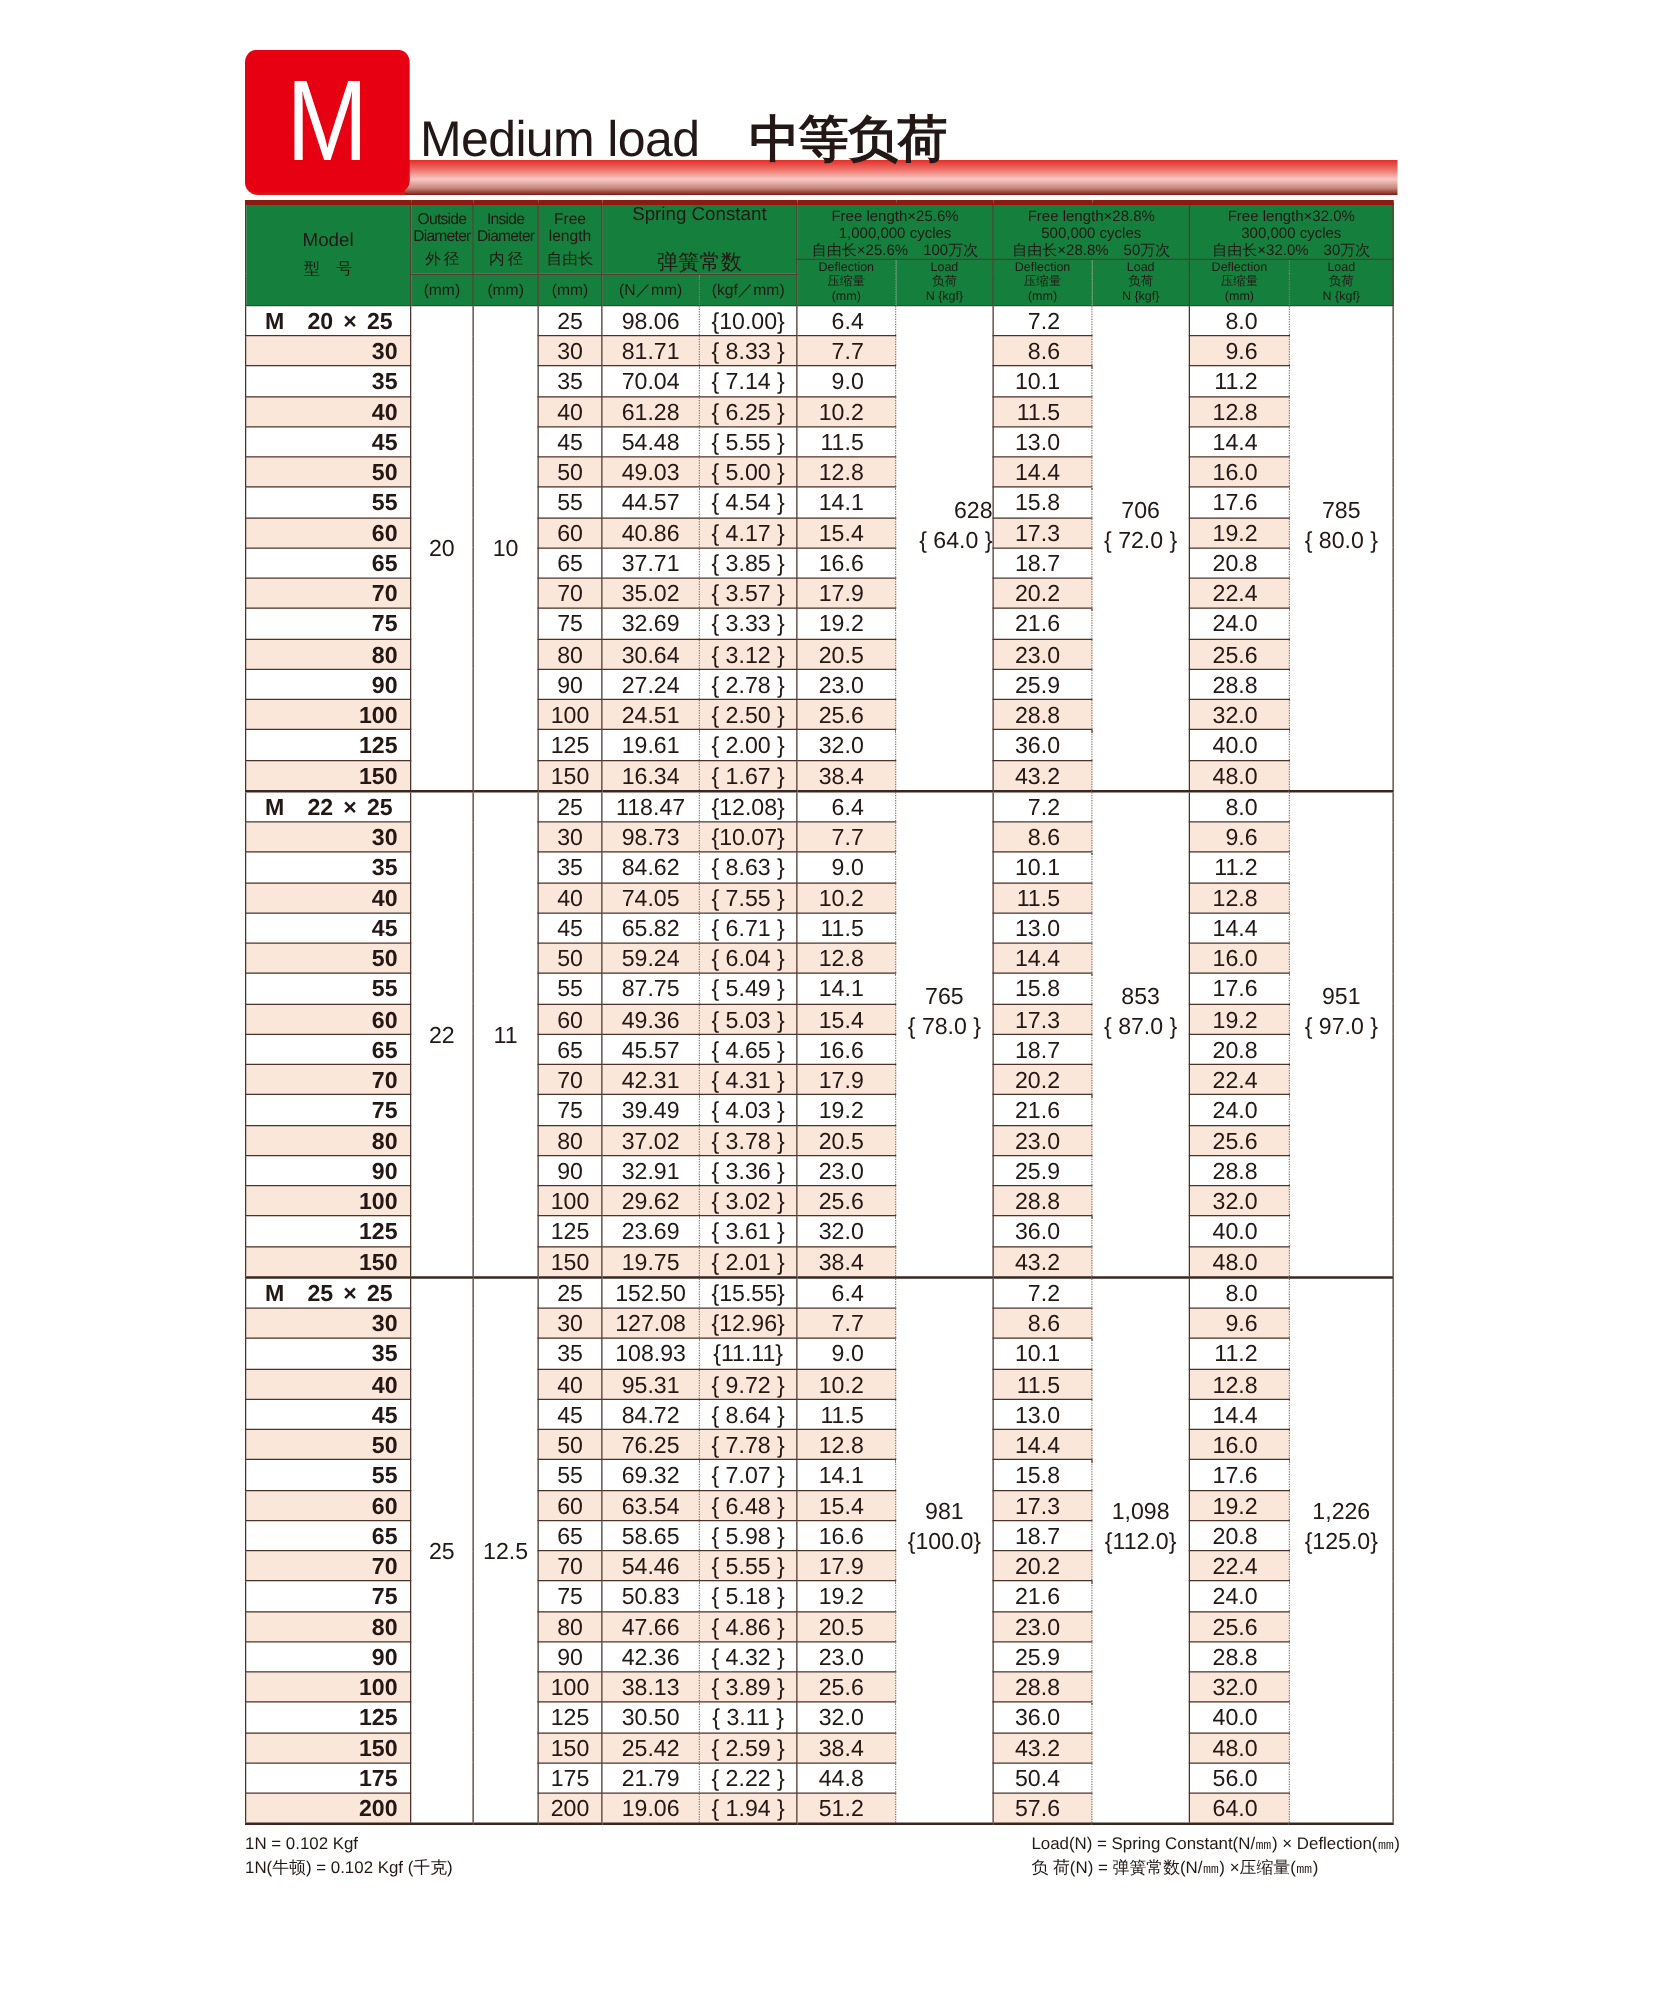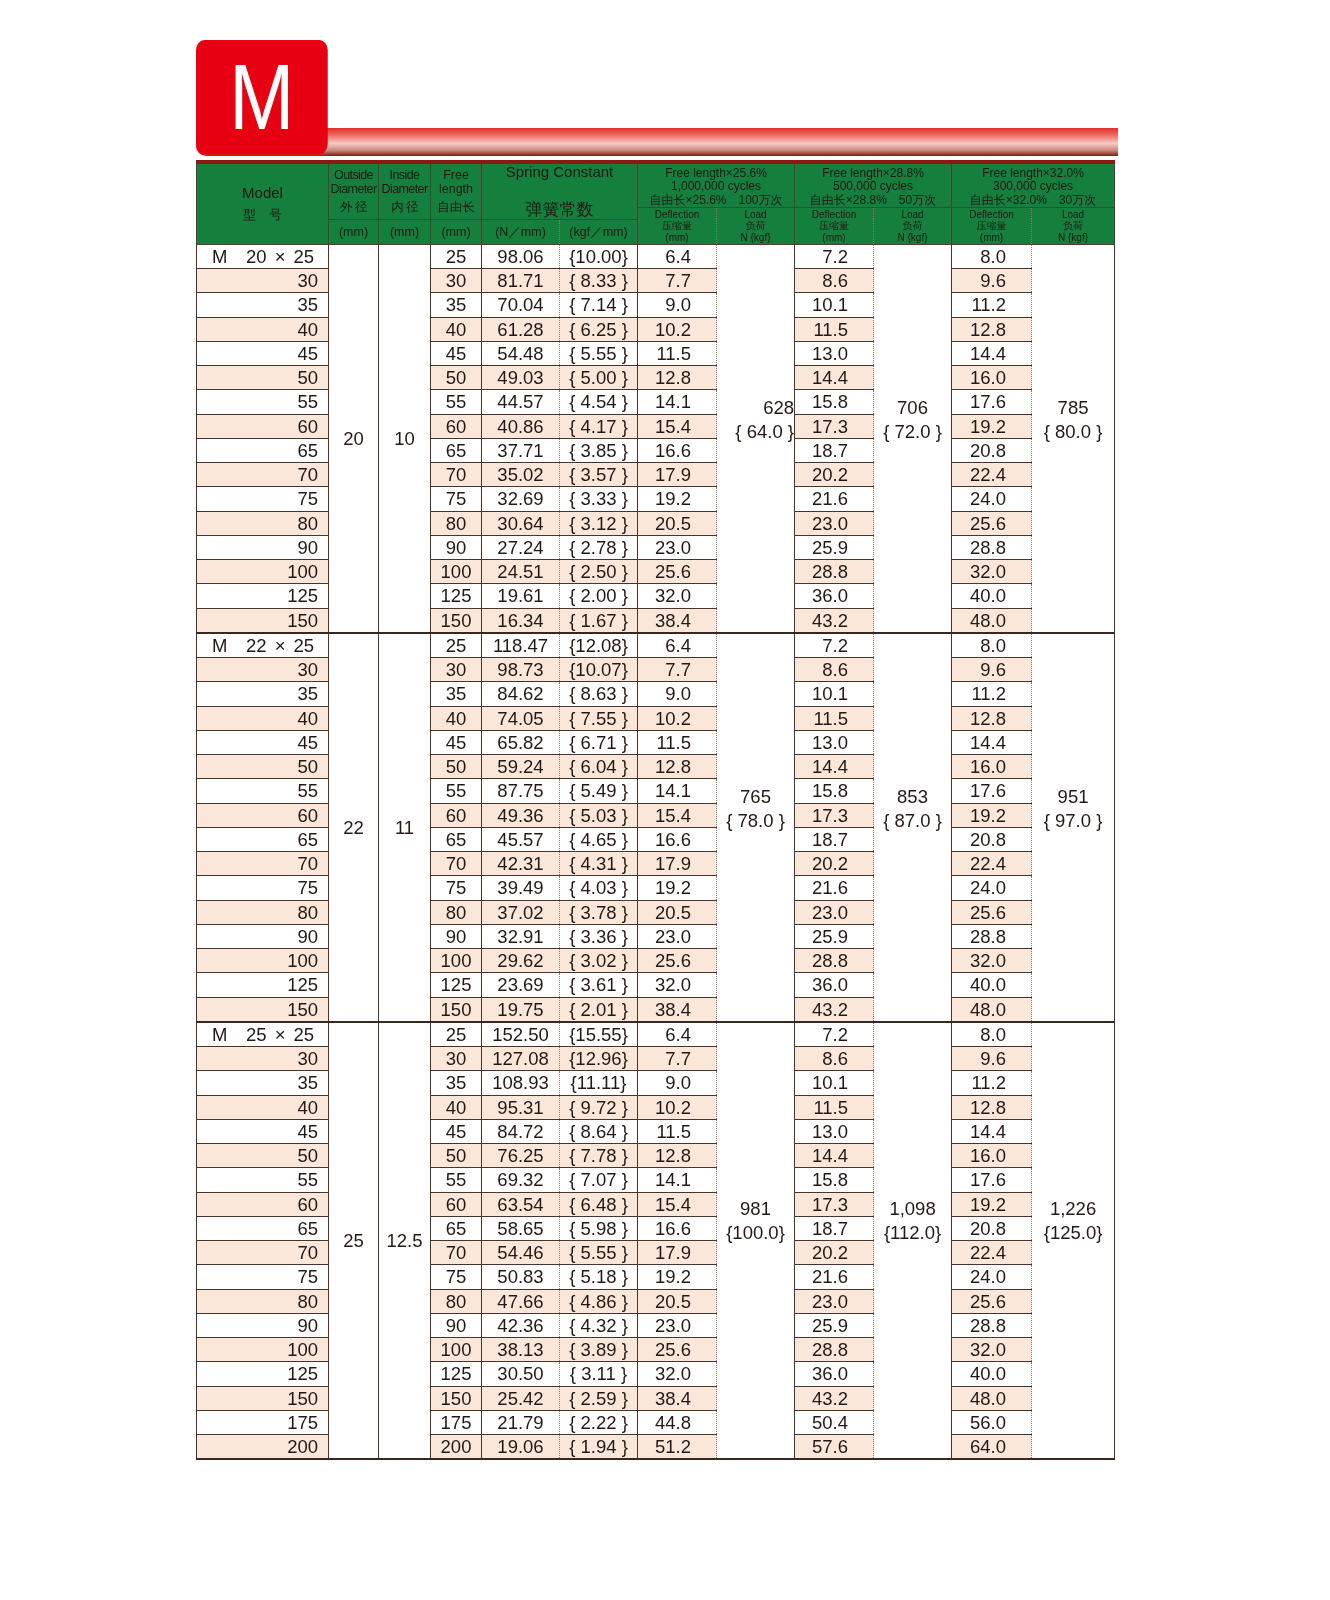--- a/index.html
+++ b/index.html
@@ -22,41 +22,44 @@
   th.model-h { font-size: 15px; }
   th.small-h { font-size: 12.5px; }
   th.grp-h { font-size: 12px; padding-top: 3px; }
   th.sub-h { font-size: 10px; }
   th.dash-r { border-right: 1px dotted #8a7a70; }
 
   tbody td { height: 23.25px; padding: 0; font-size: 18.5px; text-align: center; border-left: 1px solid #4a332b; border-right: 1px solid #4a332b; white-space: nowrap; line-height: 23px; }
   tbody tr.shade td.sh { background: #fbe6da; }
   tbody tr td.sh { border-bottom: 1px solid #4a332b; }
   tbody tr.last td { border-bottom: 2px solid #3a2820; }
-  td.model { text-align: right; padding-right: 10px; }
+  td.model { text-align: right; padding-right: 10px; font-weight: bold; }
   td.model.first { text-align: left; padding-left: 15px; word-spacing: 3px; }
   td.kn { border-right: 1px dotted #8a7a70 !important; }
   td.kgf { border-left: none !important; }
   td.defl { text-align: right; padding-right: 25px; border-right: 1px dotted #8a7a70 !important; }
   td.load { border-left: none !important; vertical-align: middle; line-height: 24px; font-size: 18.5px; }
   td.spanv { vertical-align: middle; }
   td.load-empty, td.spanv { border-bottom: none; }
 
   .footer { position: relative; height: 40px; font-size: 13.5px; margin-top: 5px; }
   .foot-l { position: absolute; left: 0; top: 0; line-height: 19px; }
   .foot-r { position: absolute; right: -6px; top: 0; line-height: 19px; text-align: left; }
 </style>
 </head>
 <body>
 
 <div id="page">
   <div class="title-wrap">
     <div class="title-bar-left"></div>
     <div class="title-bar"></div>
     <div class="m-badge">M</div>
+    <div class="title-text">
+      <span>Medium load</span><span class="cn">中等负荷</span>
+    </div>
   </div>
 
   <table>
     <colgroup>
       <col style="width:132px">
         <col style="width:50px">
         <col style="width:52px">
         <col style="width:51px">
       <col style="width:78px">
         <col style="width:78px">
@@ -655,13 +658,23 @@
           <td class="sh">200</td>
           <td class="sh kn">19.06</td>
           <td class="sh kgf">{ 1.94 }</td>
           <td class="sh defl">51.2</td>
           <td class="sh defl">57.6</td>
           <td class="sh defl">64.0</td>
         </tr>
       </tbody>
   </table>
 
+  <div class="footer">
+    <div class="foot-l">
+      <div>1N = 0.102 Kgf</div>
+      <div>1N(牛顿) = 0.102 Kgf (千克)</div>
+    </div>
+    <div class="foot-r">
+      <div>Load(N) = Spring Constant(N/㎜) × Deflection(㎜)</div>
+      <div>负 荷(N) = 弹簧常数(N/㎜) ×压缩量(㎜)</div>
+    </div>
+  </div>
 </div>
 
 </body></html>

